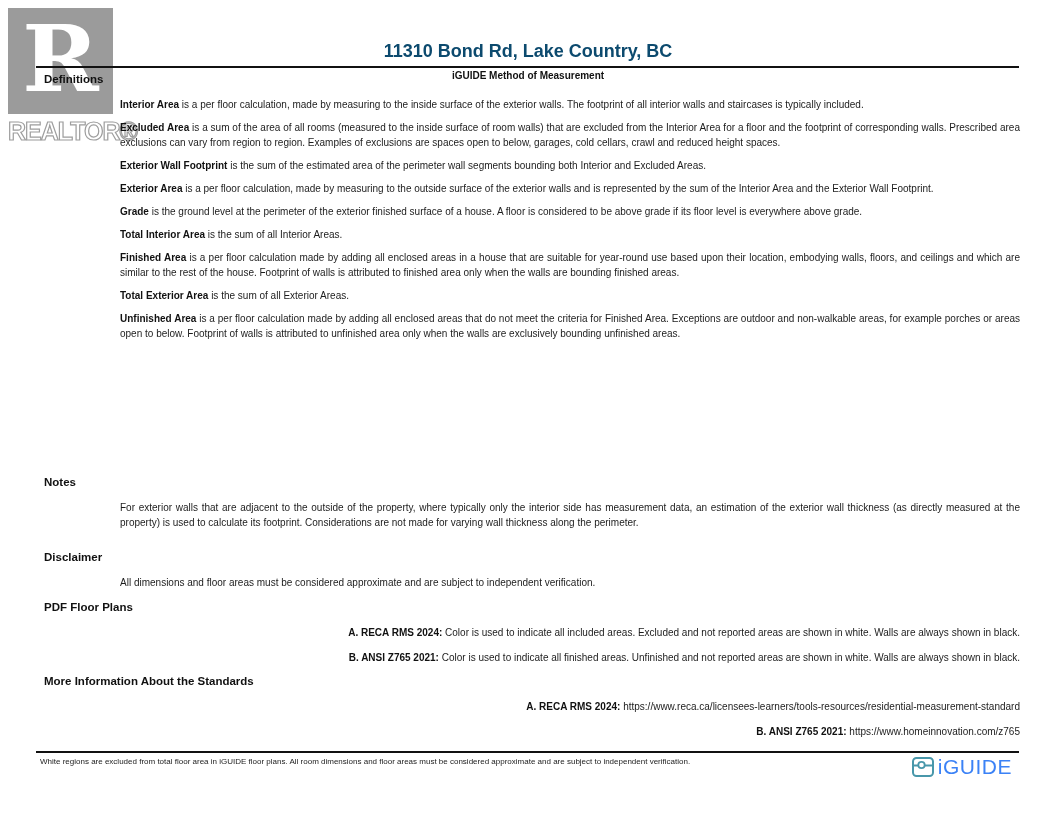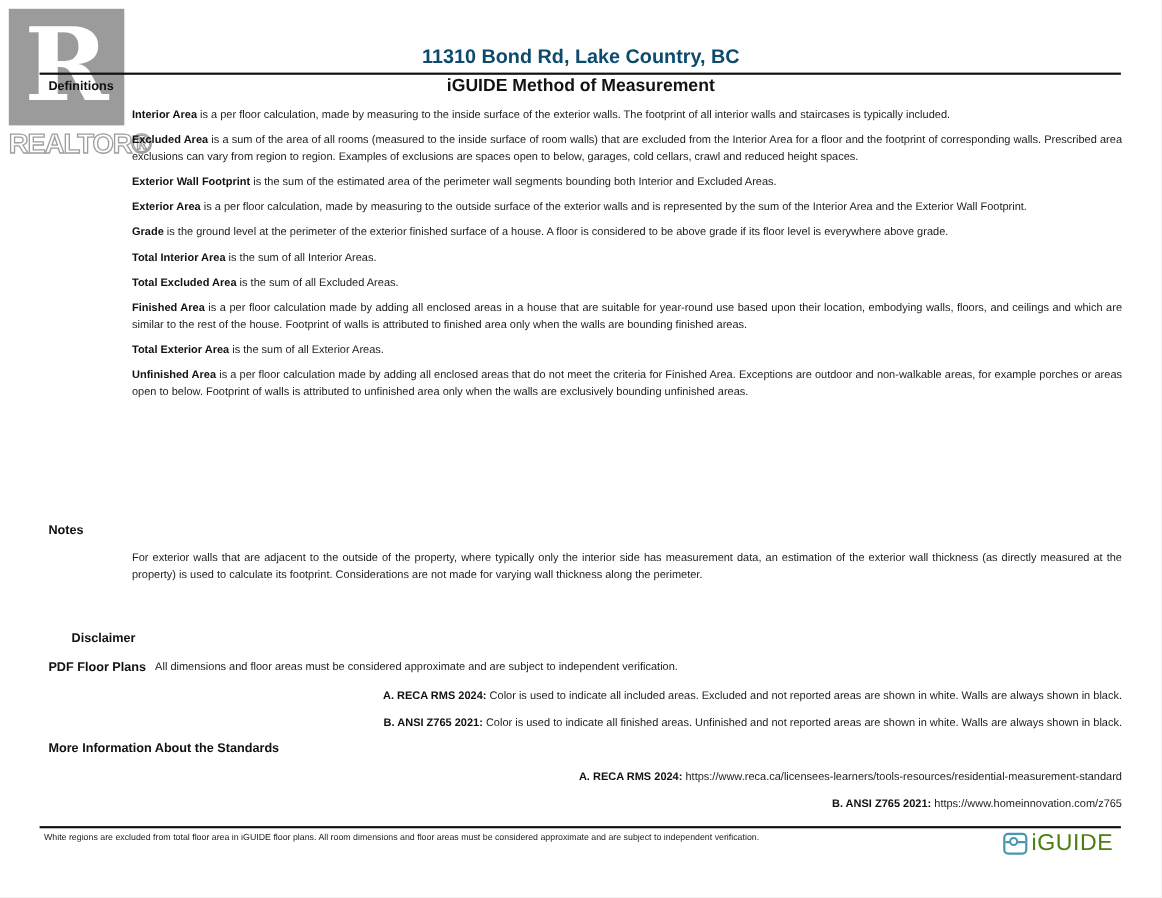--- a/index.html
+++ b/index.html
@@ -36,21 +36,21 @@
     position:absolute;left:0;top:41px;width:100%;
     text-align:center;font-size:18px;font-weight:bold;color:#0c4a6e;
     z-index:2;
   }
   .header-rule{
     position:absolute;left:36px;top:66px;width:983px;height:2px;
     background:#111;z-index:2;
   }
   .doc-subtitle{
     position:absolute;left:0;top:70px;width:100%;
-    text-align:center;font-size:16px;font-weight:bold;color:#111;
+    text-align:center;font-size:10px;font-weight:bold;color:#111;
     z-index:2;
   }
   
   .section{position:absolute;left:44px;width:976px;z-index:1;}
   .section h2{
     margin:0 0 10px 0;font-size:11.5px;font-weight:bold;
     line-height:15px;color:#111;
   }
   .section p{
     margin:0 0 8px 40px;font-size:10px;line-height:15px;
@@ -65,21 +65,21 @@
   }
   .footer-note{
     position:absolute;left:40px;top:757px;width:860px;
     font-size:8px;line-height:10px;color:#222;z-index:2;
   }
   .iguide-logo{
     position:absolute;right:44px;top:754px;height:26px;
     display:flex;align-items:center;gap:3px;z-index:2;
   }
   .iguide-text{
-    font-size:21px;font-weight:500;color:#4d7c0f;letter-spacing:0.5px;
+    font-size:21px;font-weight:500;color:#3b82f6;letter-spacing:0.5px;
     line-height:26px;
   }
 </style>
 </head>
 <body>
 
 <div class="page">
 
   <div class="watermark">
     <div class="wm-square">
@@ -93,32 +93,31 @@
   <div class="doc-subtitle">iGUIDE Method of Measurement</div>
 
   <div class="section" style="top:72px;">
     <h2>Definitions</h2>
     <p><b>Interior Area</b><span> is a per floor calculation, made by measuring to the inside surface of the exterior walls. The footprint of all interior walls and staircases is typically included.</span></p>
     <p><b>Excluded Area</b><span> is a sum of the area of all rooms (measured to the inside surface of room walls) that are excluded from the Interior Area for a floor and the footprint of corresponding walls. Prescribed area exclusions can vary from region to region. Examples of exclusions are spaces open to below, garages, cold cellars, crawl and reduced height spaces.</span></p>
     <p><b>Exterior Wall Footprint</b><span> is the sum of the estimated area of the perimeter wall segments bounding both Interior and Excluded Areas.</span></p>
     <p><b>Exterior Area</b><span> is a per floor calculation, made by measuring to the outside surface of the exterior walls and is represented by the sum of the Interior Area and the Exterior Wall Footprint.</span></p>
     <p><b>Grade</b><span> is the ground level at the perimeter of the exterior finished surface of a house. A floor is considered to be above grade if its floor level is everywhere above grade.</span></p>
     <p><b>Total Interior Area</b><span> is the sum of all Interior Areas.</span></p>
-    <p><b>Total Excluded Area</b><span> is the sum of all Excluded Areas.</span></p>
     <p><b>Finished Area</b><span> is a per floor calculation made by adding all enclosed areas in a house that are suitable for year-round use based upon their location, embodying walls, floors, and ceilings and which are similar to the rest of the house. Footprint of walls is attributed to finished area only when the walls are bounding finished areas.</span></p>
     <p><b>Total Exterior Area</b><span> is the sum of all Exterior Areas.</span></p>
     <p><b>Unfinished Area</b><span> is a per floor calculation made by adding all enclosed areas that do not meet the criteria for Finished Area. Exceptions are outdoor and non-walkable areas, for example porches or areas open to below. Footprint of walls is attributed to unfinished area only when the walls are exclusively bounding unfinished areas.</span></p>
   </div>
 
   <div class="section" style="top:475px;">
     <h2>Notes</h2>
     <p><span>For exterior walls that are adjacent to the outside of the property, where typically only the interior side has measurement data, an estimation of the exterior wall thickness (as directly measured at the property) is used to calculate its footprint. Considerations are not made for varying wall thickness along the perimeter.</span></p>
   </div>
 
-  <div class="section" style="top:574px;margin-left:21px;">
+  <div class="section" style="top:550px;">
     <h2>Disclaimer</h2>
     <p><span>All dimensions and floor areas must be considered approximate and are subject to independent verification.</span></p>
   </div>
 
   <div class="section" style="top:600px;">
     <h2>PDF Floor Plans</h2>
     <p class="item"><b>A. RECA RMS 2024:</b><span> Color is used to indicate all included areas. Excluded and not reported areas are shown in white. Walls are always shown in black.</span></p>
     <p class="item"><b>B. ANSI Z765 2021:</b><span> Color is used to indicate all finished areas. Unfinished and not reported areas are shown in white. Walls are always shown in black.</span></p>
   </div>
 

